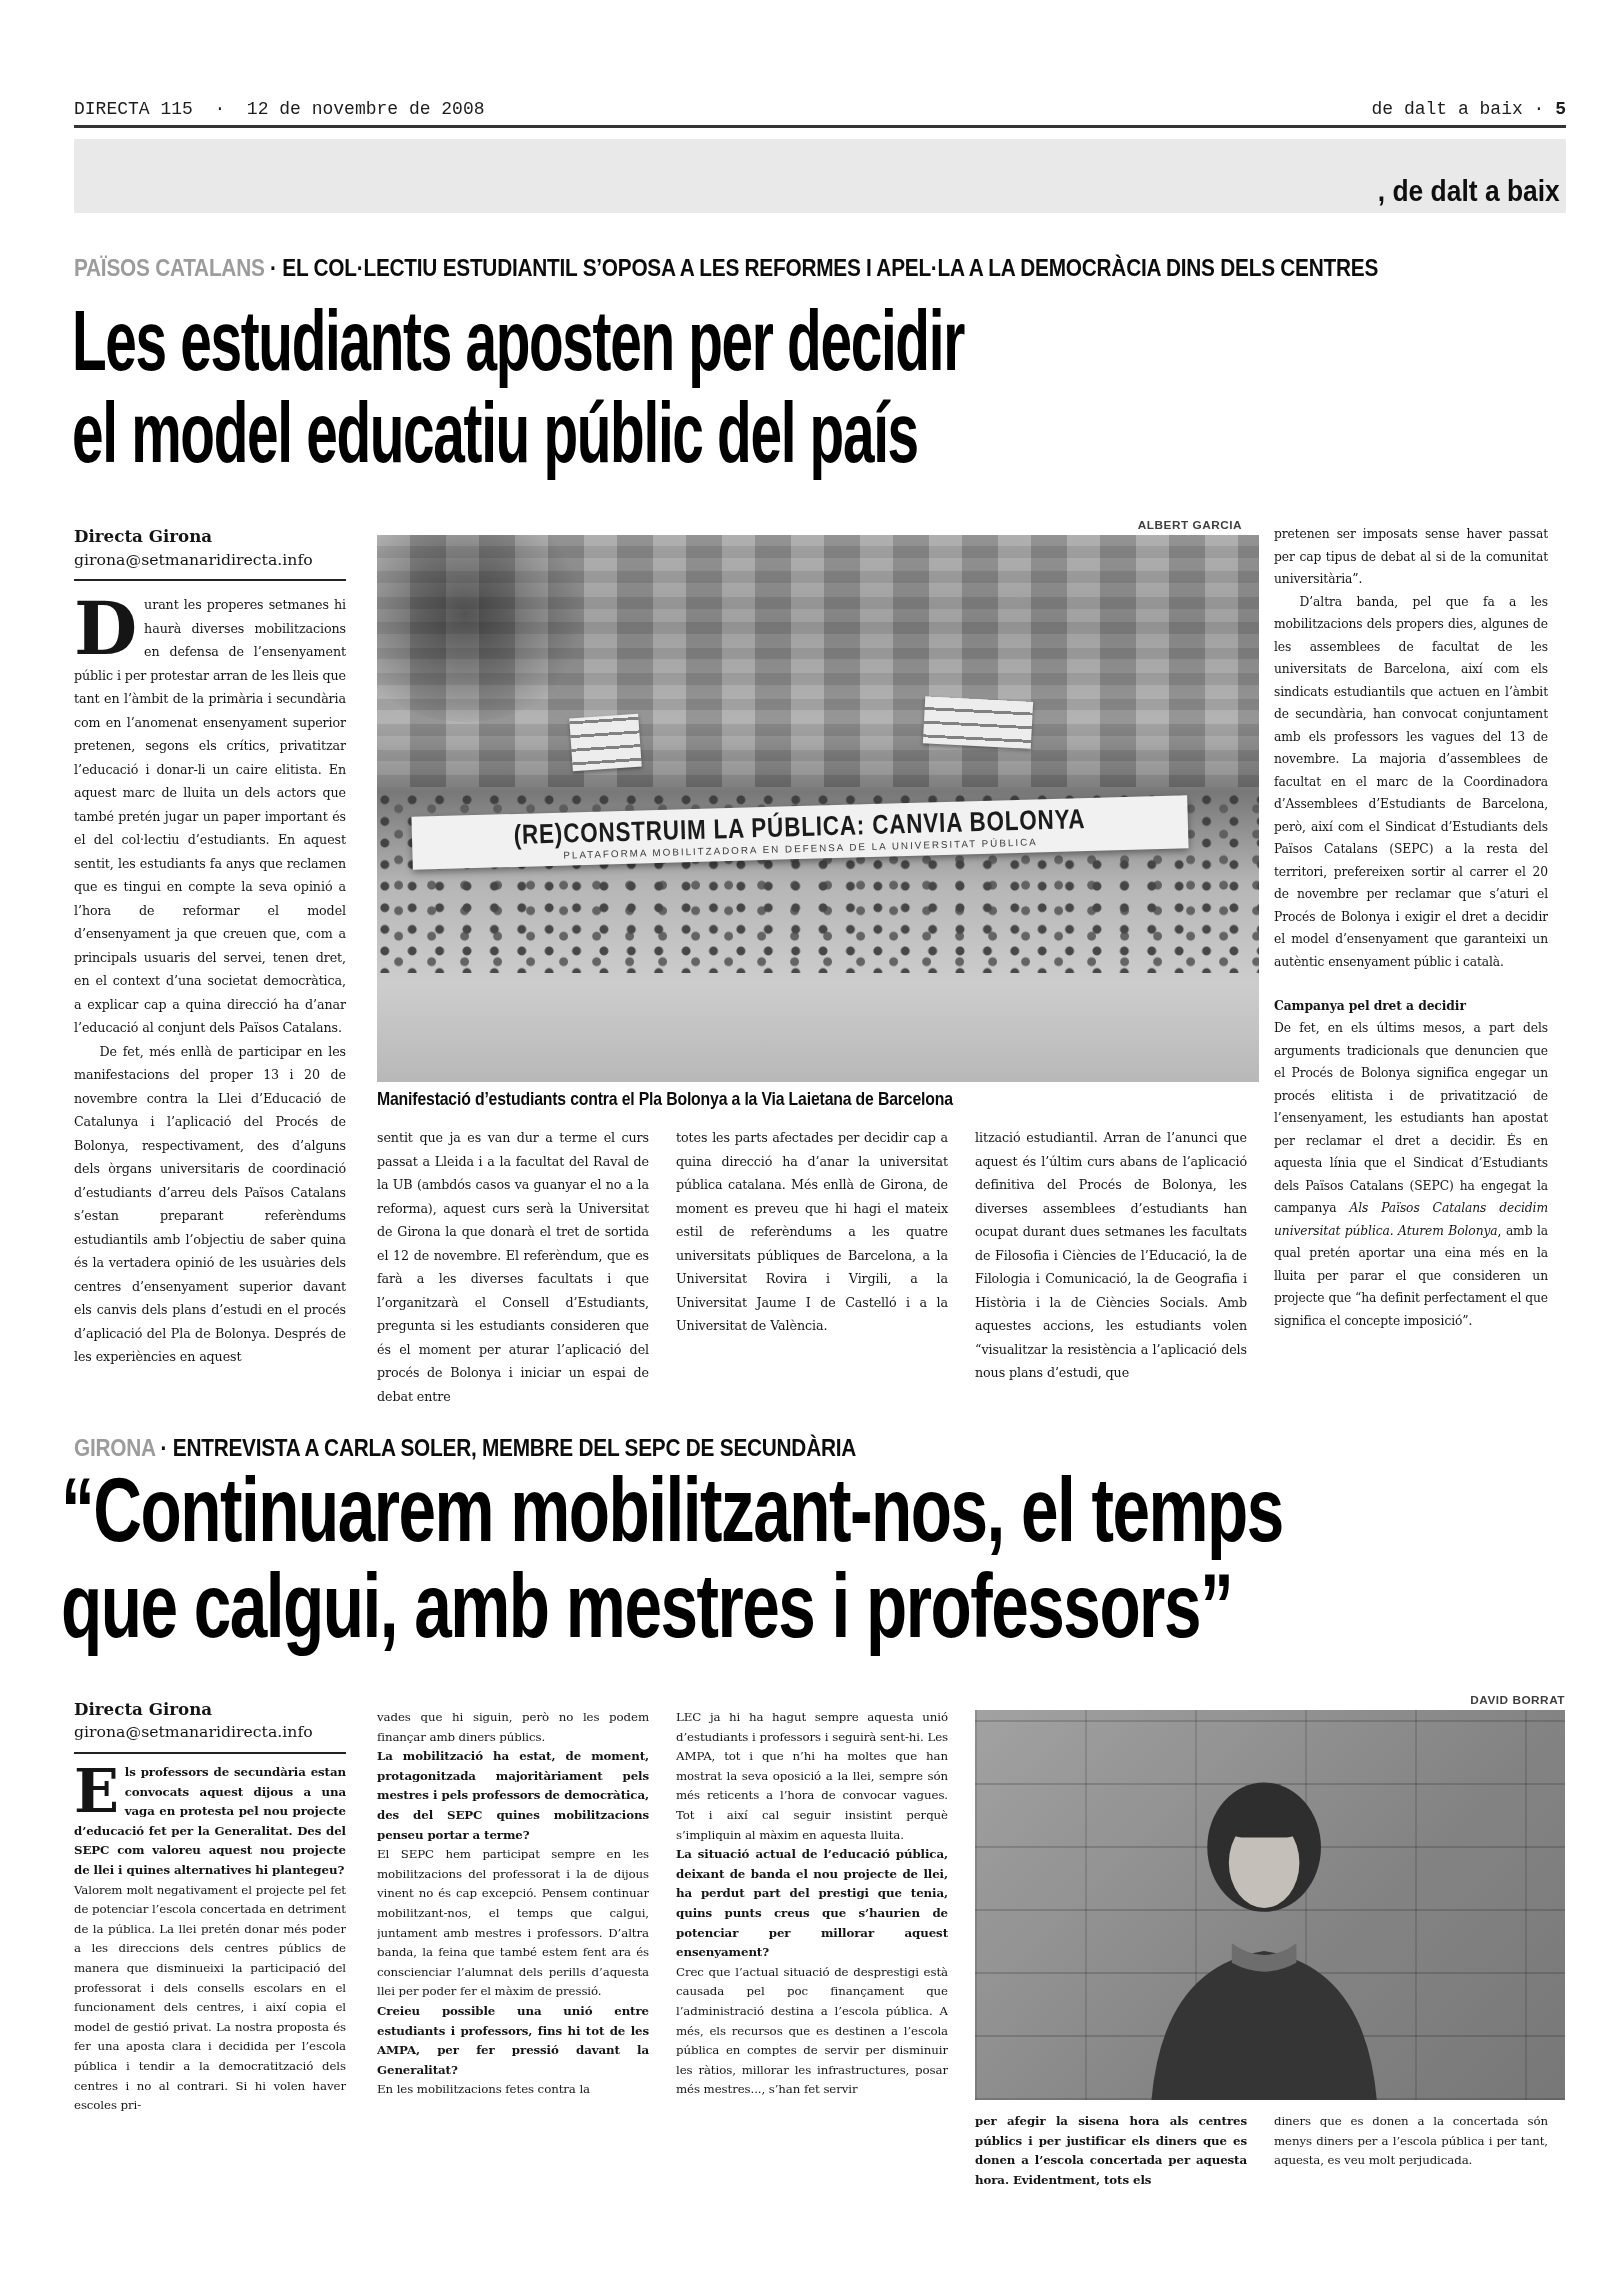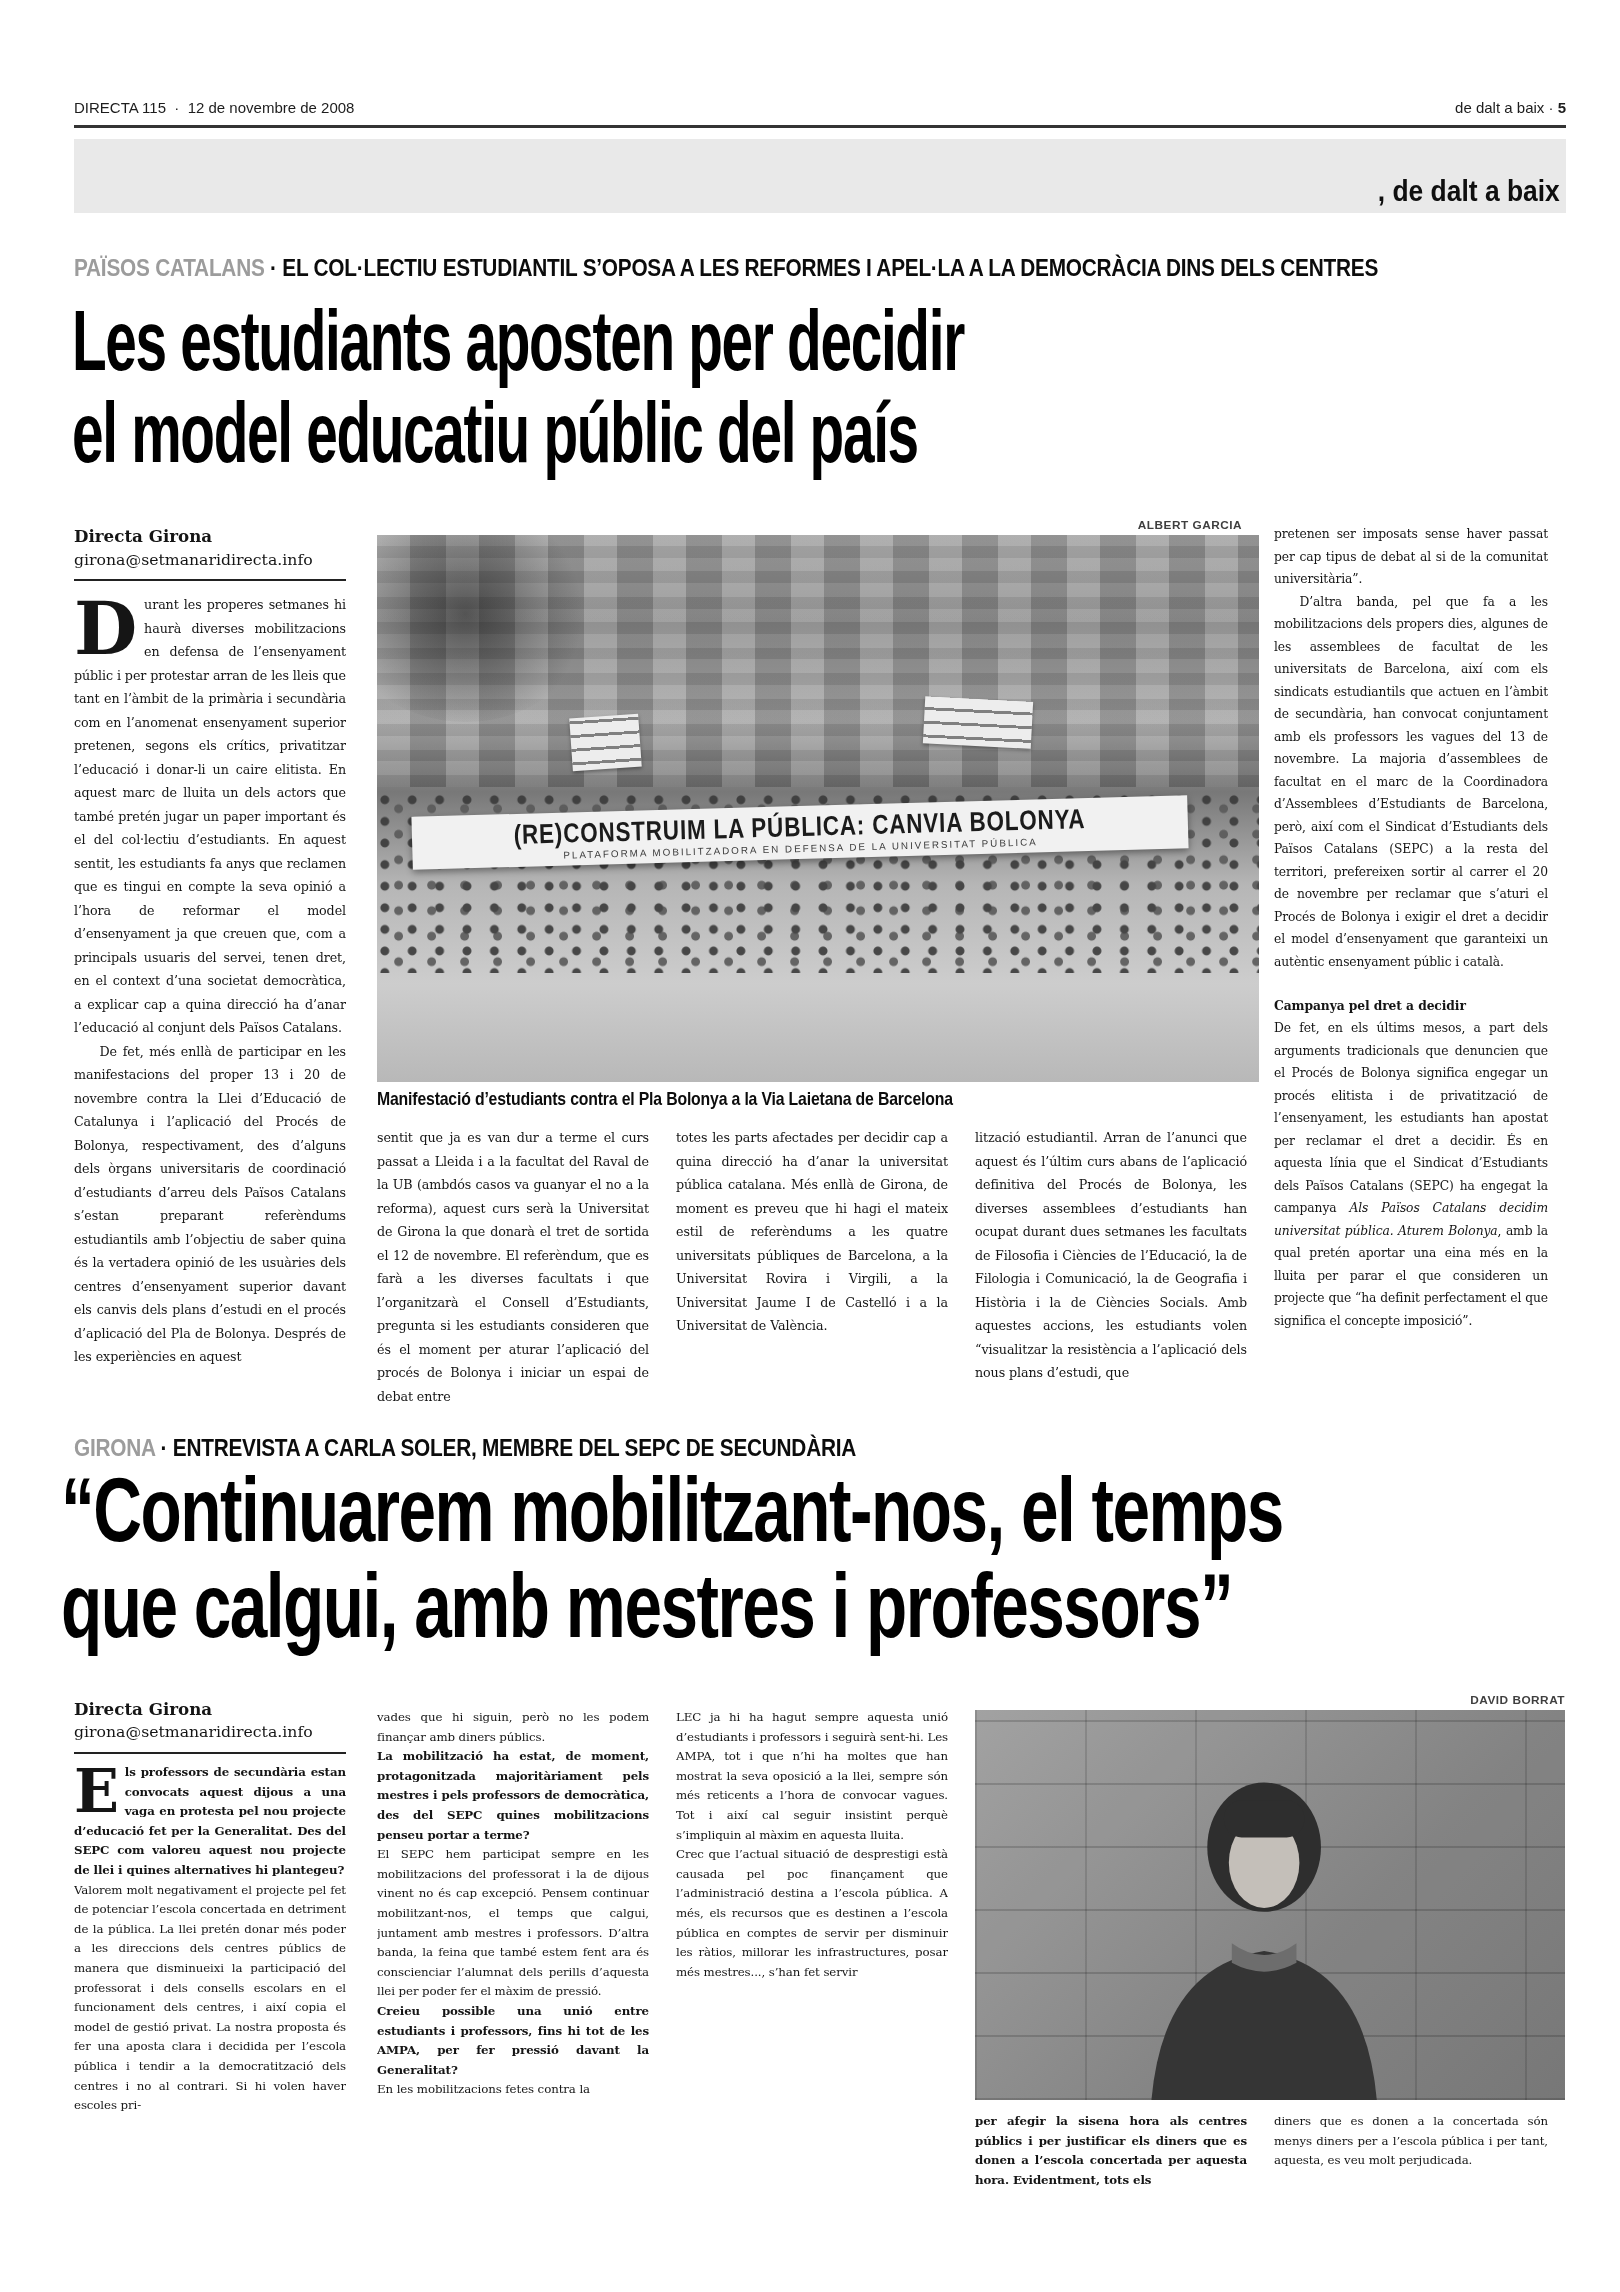--- a/index.html
+++ b/index.html
@@ -1,21 +1,21 @@
 <!DOCTYPE html>
 <html lang="ca"><head>
 <meta charset="utf-8">
 <style>
   html,body{margin:0;padding:0;background:#fff;}
   .page{position:relative;width:1620px;height:2293px;background:#ffffff;
         font-family:"DejaVu Serif",serif;color:#151515;overflow:hidden;}
   .abs{position:absolute;}
 
   
-  .mast{font-family:Liberation Sans, sans-serif;font-size:15px;color:#1d1d1d;white-space:nowrap;}
+  .mast{font-family:Liberation Mono, monospace;font-size:18px;color:#1d1d1d;white-space:nowrap;}
   .mast .pg{font-weight:bold;}
   .rule{background:#343434;}
   .band{background:#e9e9e9;}
   .bandlabel{font-family:"Liberation Sans",sans-serif;font-weight:bold;font-size:30px;
              color:#0f0f0f;white-space:nowrap;transform:scaleX(.88);transform-origin:right center;}
 
   
   .kicker{font-family:"Liberation Sans",sans-serif;font-weight:bold;font-size:24.5px;
           letter-spacing:-0.3px;white-space:nowrap;transform:scaleX(.85);transform-origin:left center;color:#0c0c0c;}
   .kicker .loc{color:#9c9c9c;}
@@ -159,20 +159,21 @@
   </div>
   <div class="abs col b2" style="left:377px;top:1708px;width:272px;height:492px;">
     <p>vades que hi siguin, però no les podem finançar amb diners públics.</p>
     <p class="qa">La mobilització ha estat, de moment, protagonitzada majoritàriament pels mestres i pels professors de democràtica, des del SEPC quines mobilitzacions penseu portar a terme?</p>
     <p>El SEPC hem participat sempre en les mobilitzacions del professorat i la de dijous vinent no és cap excepció. Pensem continuar mobilitzant-nos, el temps que calgui, juntament amb mestres i professors. D’altra banda, la feina que també estem fent ara és conscienciar l’alumnat dels perills d’aquesta llei per poder fer el màxim de pressió.</p>
     <p class="qa">Creieu possible una unió entre estudiants i professors, fins hi tot de les AMPA, per fer pressió davant la Generalitat?</p>
     <p>En les mobilitzacions fetes contra la</p>
   </div>
   <div class="abs col b2" style="left:676px;top:1708px;width:272px;height:492px;">
     <p>LEC ja hi ha hagut sempre aquesta unió d’estudiants i professors i seguirà sent-hi. Les AMPA, tot i que n’hi ha moltes que han mostrat la seva oposició a la llei, sempre són més reticents a l’hora de convocar vagues. Tot i així cal seguir insistint perquè s’impliquin al màxim en aquesta lluita.</p>
+    <p class="qa">La situació actual de l’educació pública, deixant de banda el nou projecte de llei, ha perdut part del prestigi que tenia, quins punts creus que s’haurien de potenciar per millorar aquest ensenyament?</p>
     <p>Crec que l’actual situació de desprestigi està causada pel poc finançament que l’administració destina a l’escola pública. A més, els recursos que es destinen a l’escola pública en comptes de servir per disminuir les ràtios, millorar les infrastructures, posar més mestres..., s’han fet servir</p>
   </div>
 
   <div class="abs credit" style="left:975px;top:1693px;width:590px;">DAVID BORRAT</div>
 
   <div class="photo" id="photo2" style="left:975px;top:1710px;width:590px;height:390px;">
     <svg width="590" height="390" viewBox="0 0 602 398">
       <rect x="0" y="0" width="602" height="398" fill="rgba(0,0,0,0.05)"></rect>
       <ellipse cx="295" cy="140" rx="58" ry="66" fill="#2e2e2e"></ellipse>
       <ellipse cx="295" cy="156" rx="36" ry="46" fill="#c4bfb9"></ellipse>

